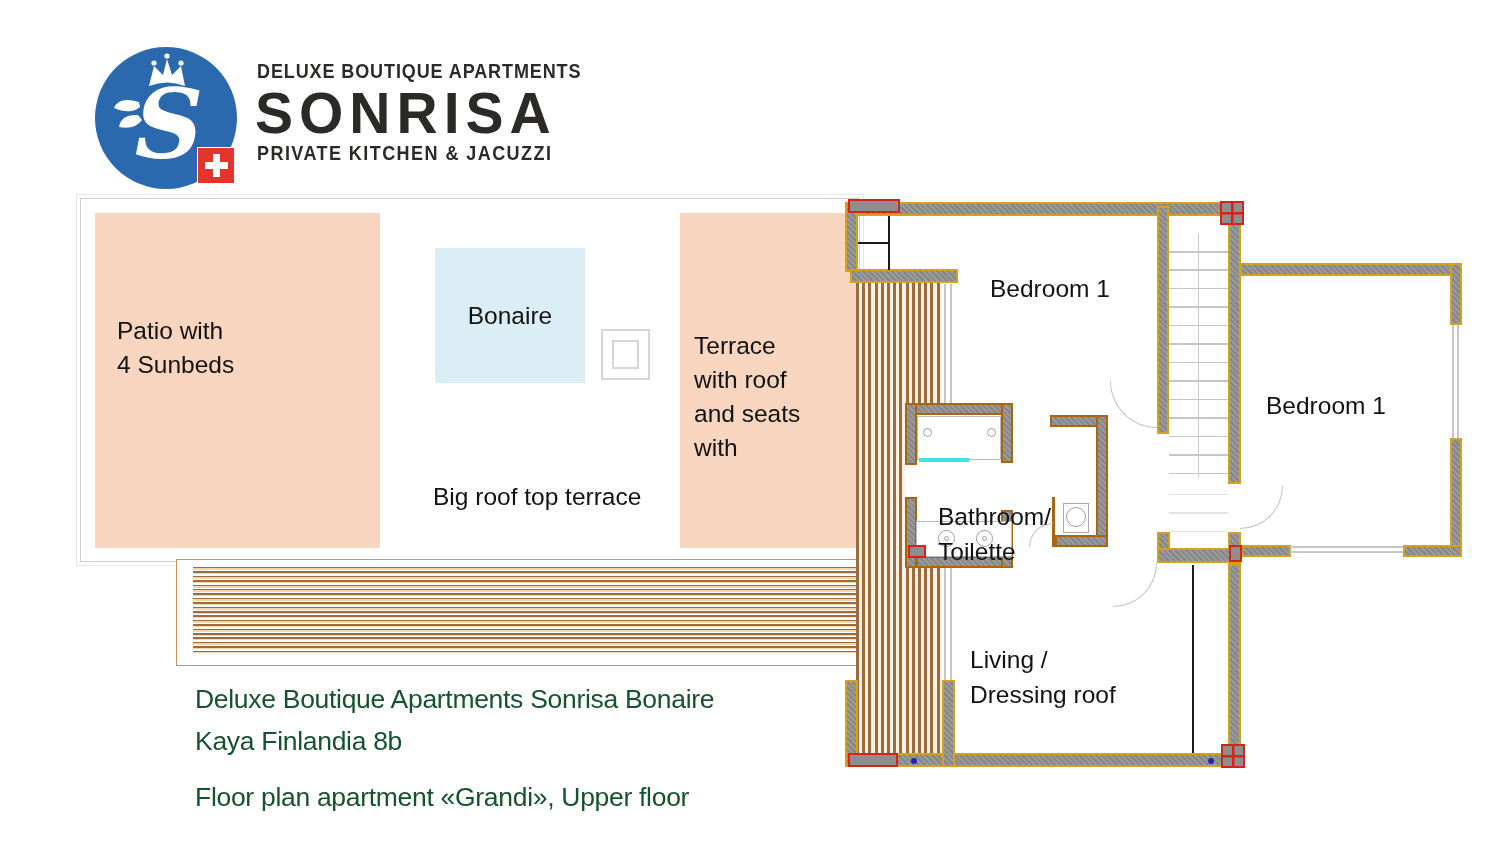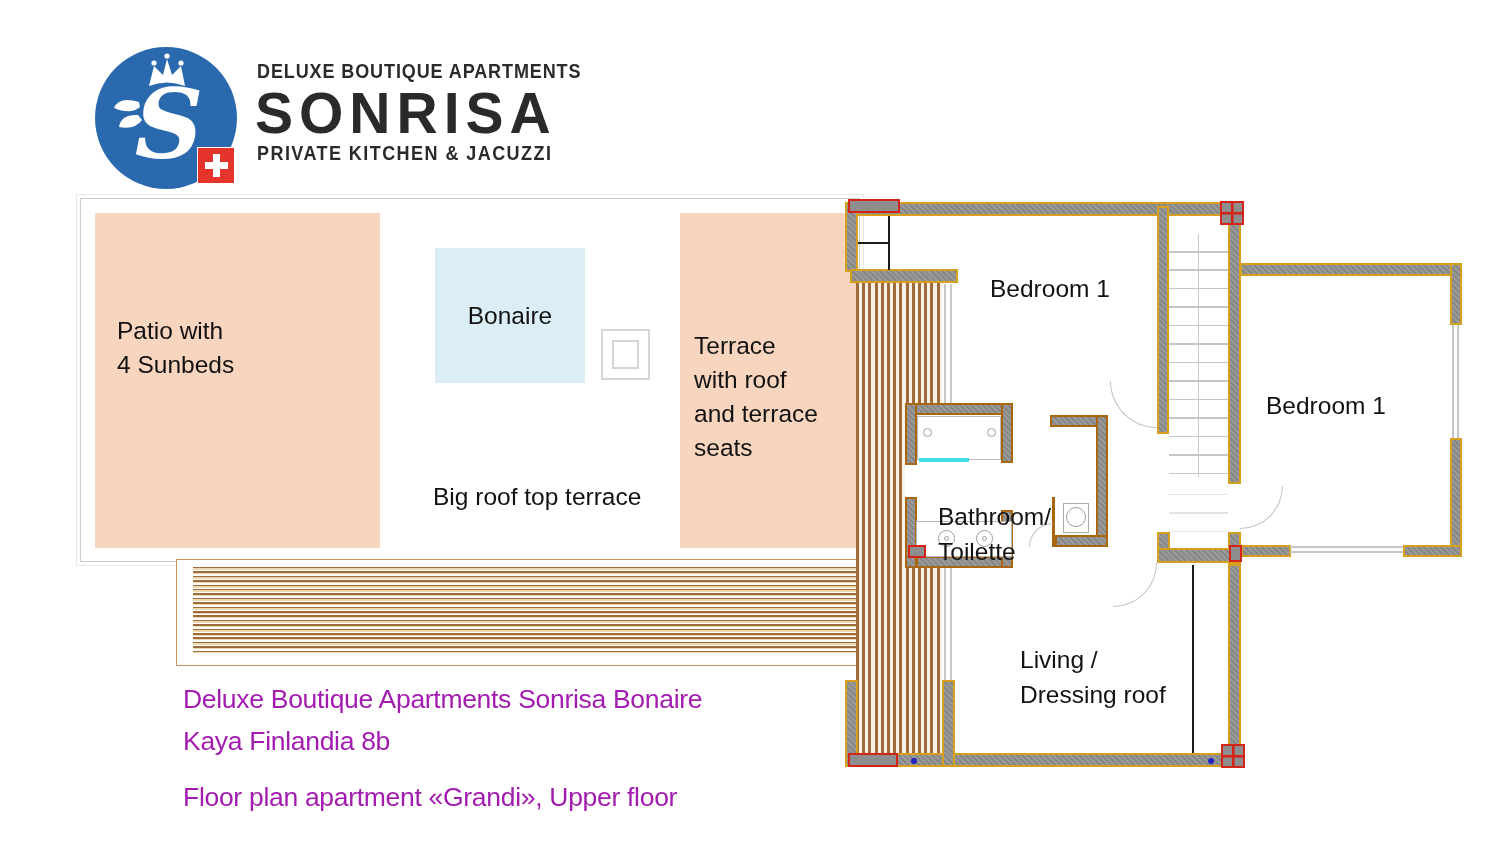--- a/index.html
+++ b/index.html
@@ -57,21 +57,21 @@
     repeating-linear-gradient(180deg,#ffffff 0 17px,#E3E3E3 17px 18.5px);}
   .fixture{position:absolute;background:#fff;border:1.5px solid #BBBBBB;box-sizing:border-box;}
   .circle{position:absolute;border:1.5px solid #9E9E9E;border-radius:50%;box-sizing:border-box;background:#fff;}
   .dot{position:absolute;width:6px;height:6px;border-radius:50%;background:#2222BE;}
   .cyan{position:absolute;left:919px;top:458px;width:50px;height:4px;background:#40E0E8;}
   .arc{position:absolute;box-sizing:border-box;border:0 solid #C2C2C2;}
   .arc-bl{border-left-width:1.5px;border-bottom-width:1.5px;border-bottom-left-radius:100%;}
   .arc-br{border-right-width:1.5px;border-bottom-width:1.5px;border-bottom-right-radius:100%;}
   .arc-tl{border-left-width:1.5px;border-top-width:1.5px;border-top-left-radius:100%;}
   
-  .footer-line{position:absolute;font-size:26.5px;letter-spacing:-0.3px;color:#a21caf;white-space:nowrap;}
+  .footer-line{position:absolute;font-size:26.5px;letter-spacing:-0.3px;color:#14532d;white-space:nowrap;margin-left:12px;}
 </style>
 </head>
 <body>
 
 <svg class="logo-svg" viewBox="0 0 146 146">
   <circle cx="73" cy="73" r="71" fill="#2A69AE"></circle>
   <path d="M56 41 L61 21 L70 30 L74 14 L79 30 L88 21 L92 41 Q74 34 56 41 Z" fill="#ffffff"></path>
   <circle cx="61" cy="18" r="2.6" fill="#fff"></circle>
     <circle cx="74" cy="11" r="2.6" fill="#fff"></circle>
     <circle cx="88" cy="18" r="2.6" fill="#fff"></circle>
@@ -97,22 +97,22 @@
 </div>
 
 <div class="sq-outer">
   <div class="sq-inner"></div>
 </div>
 
 <div class="salmon" style="left:680px;top:213px;width:178px;height:335px;"></div>
 <div class="room-label" style="left:694px;top:329px;">
   <span>Terrace</span>
   <span>with roof</span>
-  <span>and terrace</span>
-  <span>seats</span>
+  <span>and seats</span>
+  <span>with</span>
 </div>
 
 <div class="room-label" style="left:412px;top:480px;margin-left:21px;">Big roof top terrace</div>
 
 <div class="deck-h-frame"></div>
 <div class="deck-h"></div>
 
 <div class="deck-v"></div>
 
 <div class="thin" style="left:944px;top:284px;width:2px;height:469px;"></div>
@@ -191,20 +191,20 @@
 
 <div class="dot" style="left:911px;top:758px;"></div>
 <div class="dot" style="left:1208px;top:758px;"></div>
 
 <div class="room-label" style="left:990px;top:272px;">Bedroom 1</div>
 <div class="room-label" style="left:1266px;top:389px;">Bedroom 1</div>
 <div class="room-label" style="left:938px;top:459px;line-height:35px;z-index:5;margin-top:40px;">
   <span>Bathroom/</span>
   <span>Toilette</span>
 </div>
-<div class="room-label" style="left:1020px;top:642px;line-height:35px;">
+<div class="room-label" style="left:970px;top:642px;line-height:35px;">
   <span>Living /</span>
   <span>Dressing roof</span>
 </div>
 
 <div class="footer-line" style="left:183px;top:684px;">Deluxe Boutique Apartments Sonrisa Bonaire</div>
 <div class="footer-line" style="left:183px;top:726px;">Kaya Finlandia 8b</div>
 <div class="footer-line" style="left:183px;top:782px;">Floor plan apartment «Grandi», Upper floor</div>
 
 </body></html>

